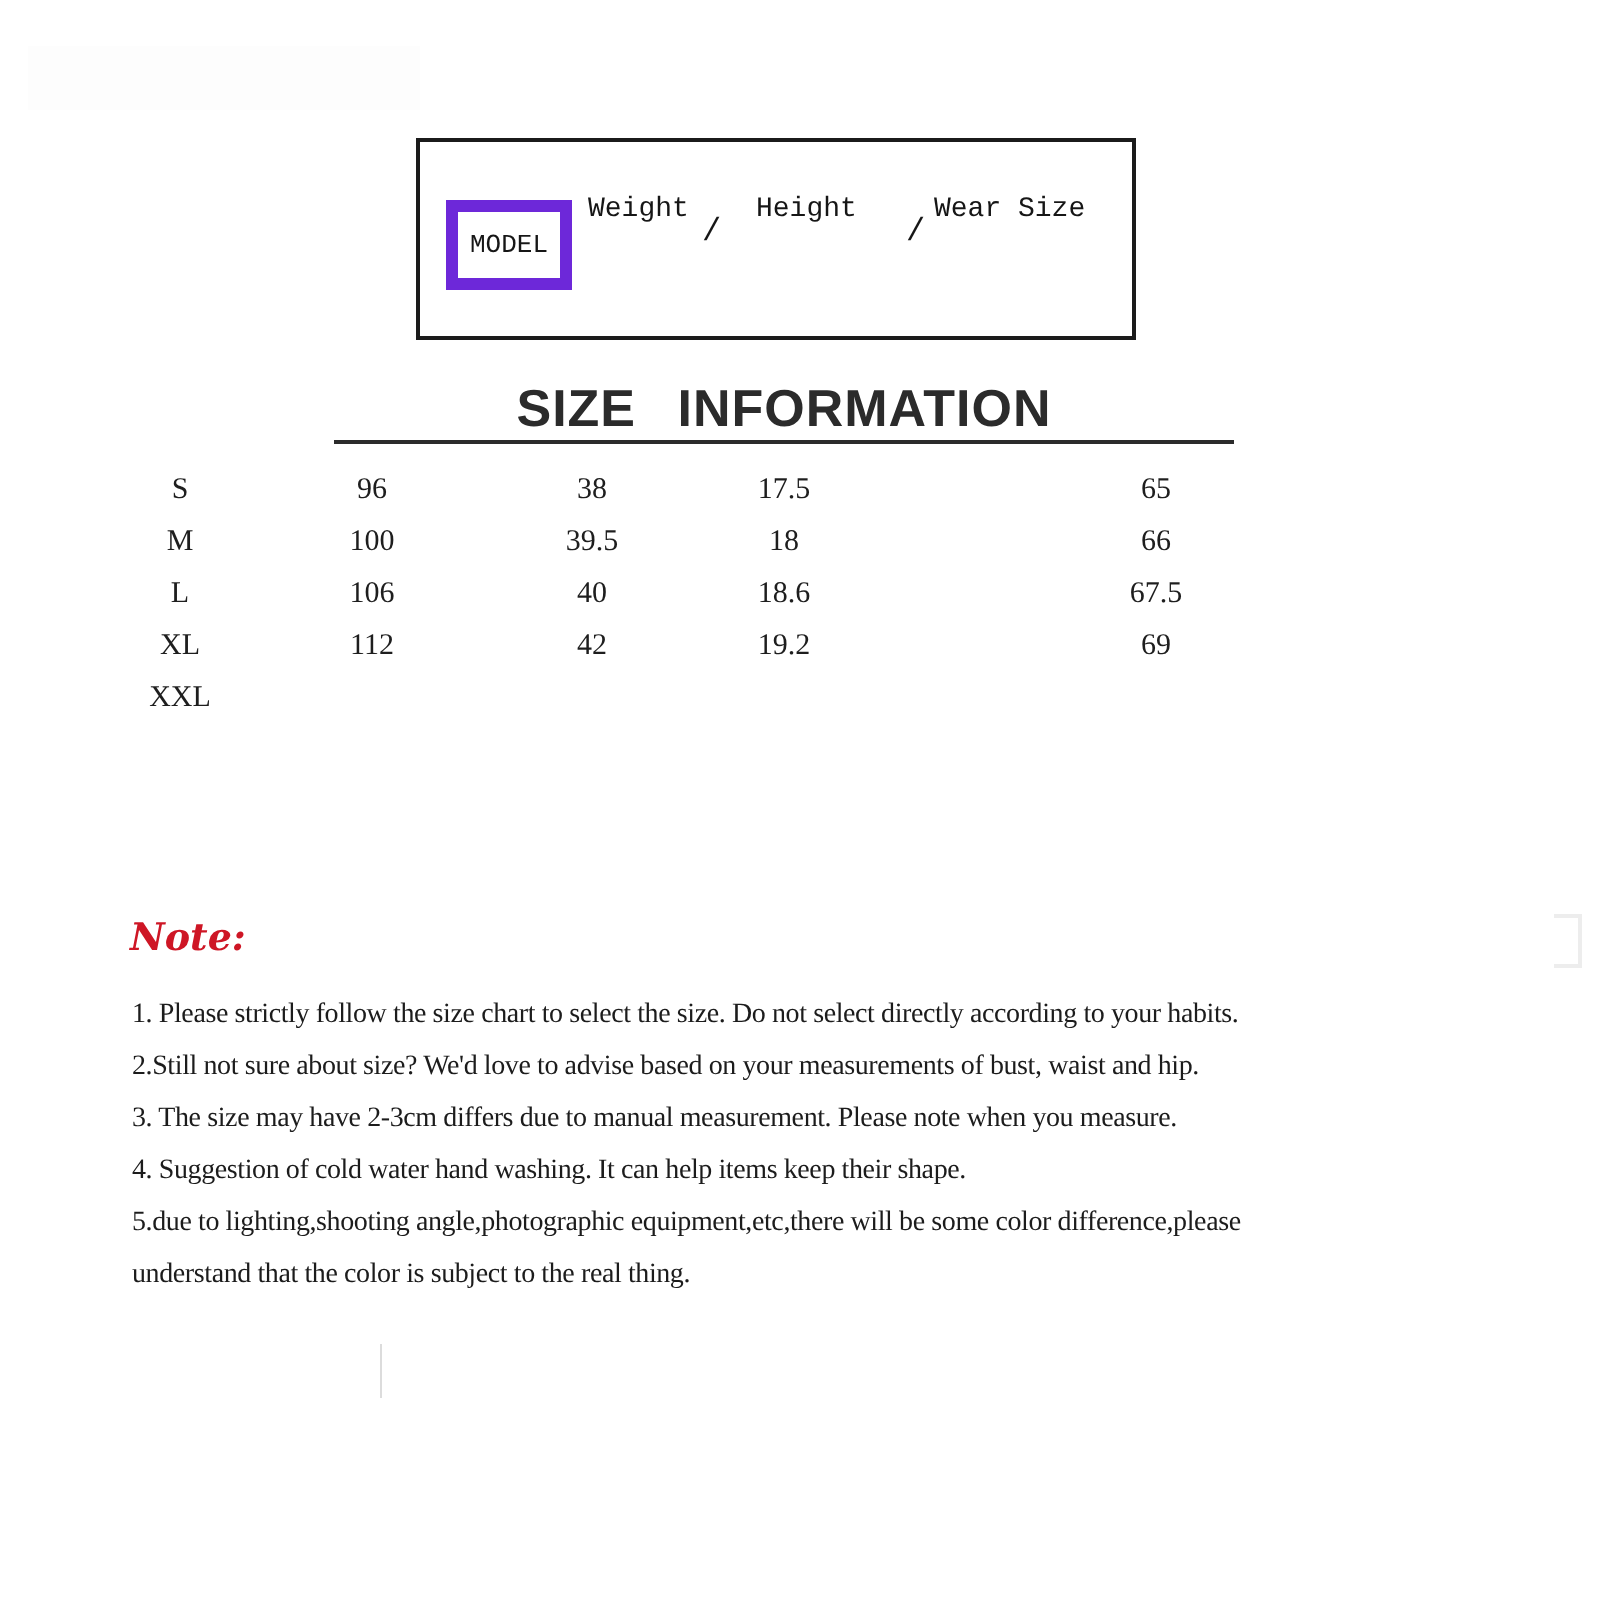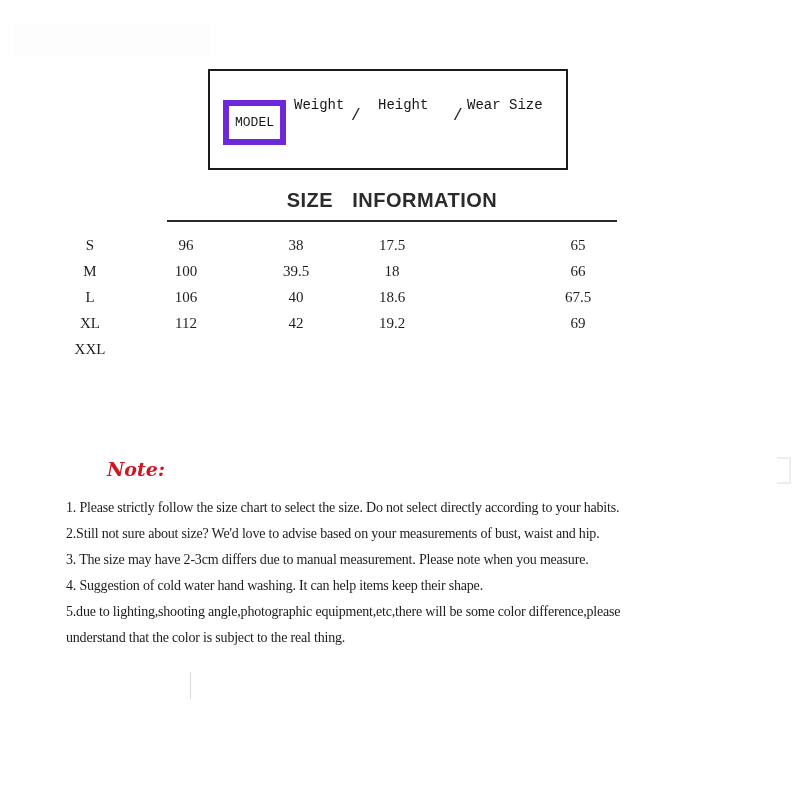--- a/index.html
+++ b/index.html
@@ -15,30 +15,30 @@
   .model-box{position:absolute;left:208px;top:69px;width:356px;height:97px;border:2px solid #1b1b1b;
     font-family:"Liberation Mono",monospace;color:#161616;}
   .model-label{position:absolute;left:13px;top:29px;width:51px;height:33px;border:6px solid #6d28d9;
     display:flex;align-items:center;justify-content:center;font-size:13px;}
   .mb-h{position:absolute;top:14px;font-size:14px;white-space:nowrap;margin-top:12px;}
   .h1{left:84px;} .h2{left:168px;} .h3{left:257px;}
   .mb-s{position:absolute;top:36px;font-size:16px;}
   .s1{left:141px;} .s2{left:243px;}
   
   .title{position:absolute;left:167px;top:189px;width:450px;text-align:center;
-    font-family:"Liberation Sans",sans-serif;font-size:20px;font-weight:600;letter-spacing:0.5px;
+    font-family:"Liberation Sans",sans-serif;font-size:26px;font-weight:600;letter-spacing:0.5px;
     word-spacing:13px;color:#2b2b2b;}
   .title-line{position:absolute;left:167px;top:220px;width:450px;height:2px;background:#2b2b2b;}
   
   .size-table{position:absolute;left:40px;top:232px;}
   .trow{display:grid;grid-template-columns:100px 92px 128px 64px 114px 80px 174px;height:26px;align-items:center;}
   .tcell{text-align:center;font-size:15px;color:#1e1e1e;white-space:nowrap;}
   
   .note-heading{position:absolute;left:65px;top:458px;font-family:"DejaVu Serif",serif;
-    font-style:italic;font-weight:bold;font-size:19px;color:#ce1625;margin-left:42px;}
+    font-style:italic;font-weight:bold;font-size:19px;color:#ce1625;}
   .notes{position:absolute;left:66px;top:495px;}
   .note-line{font-size:14px;letter-spacing:-0.2px;line-height:26px;height:26px;white-space:nowrap;color:#1c1c1c;}
 </style>
 </head>
 <body>
 
 <div class="canvas">
 
   <div class="artifact-topleft"></div>
 

